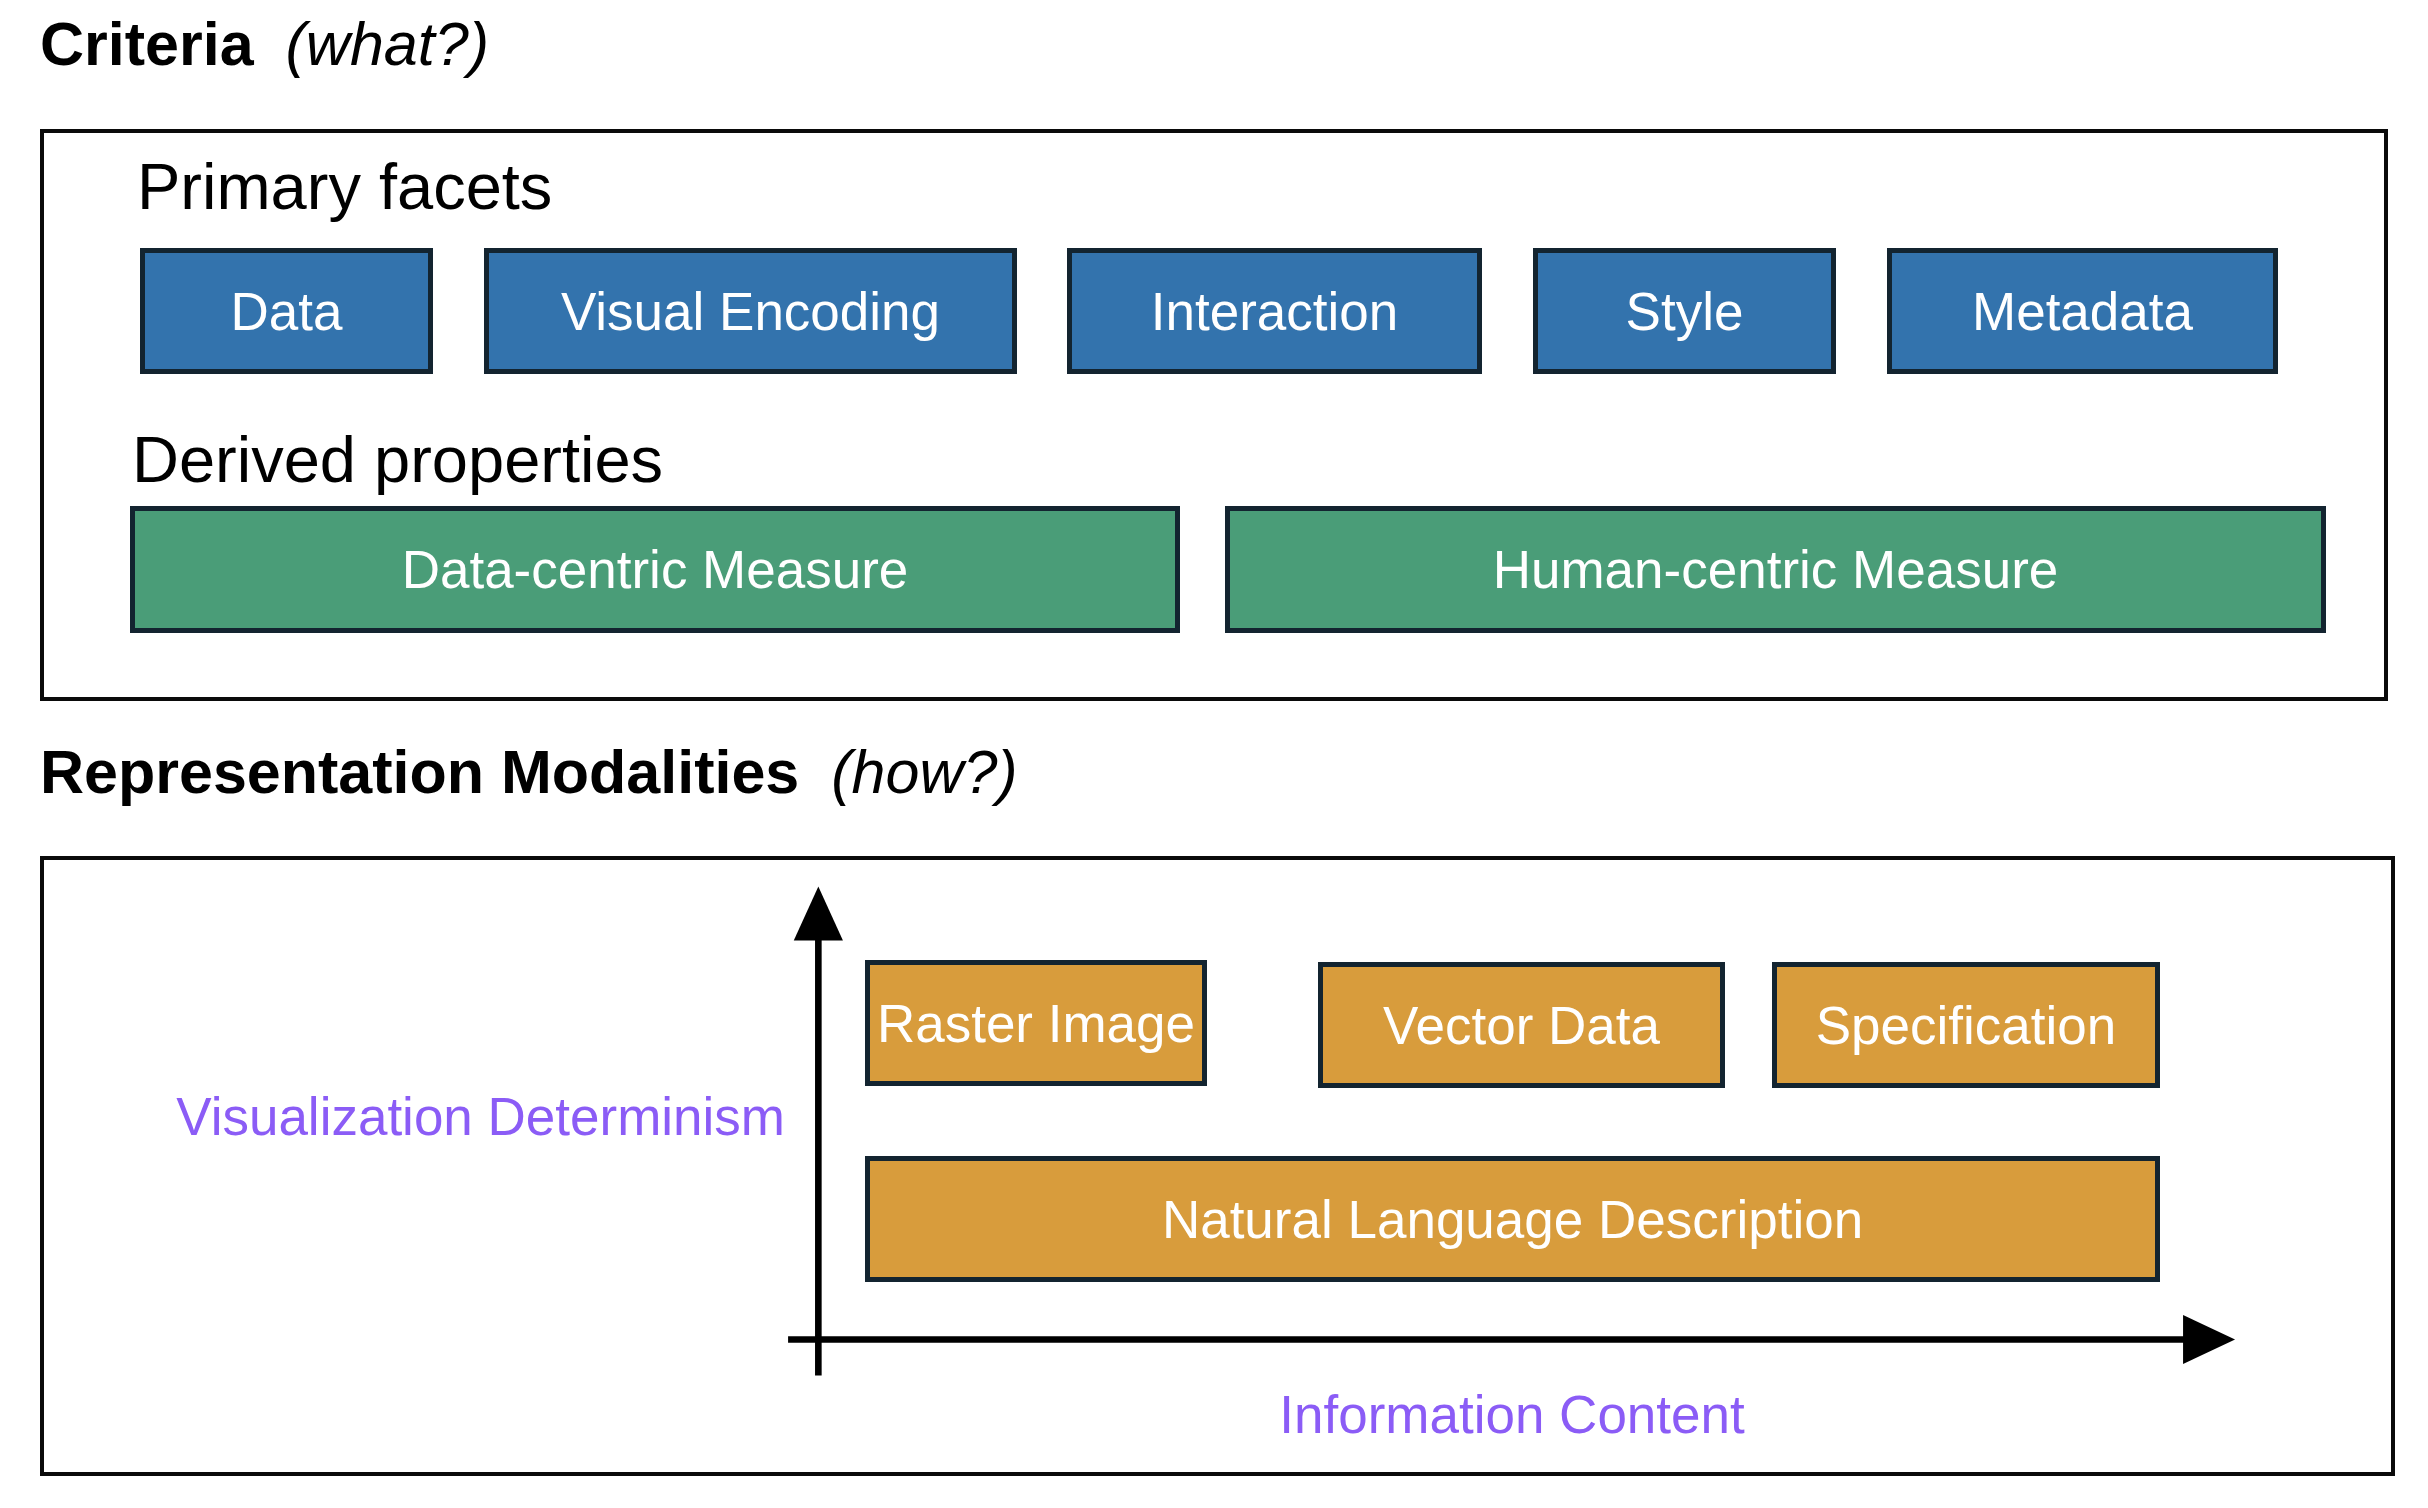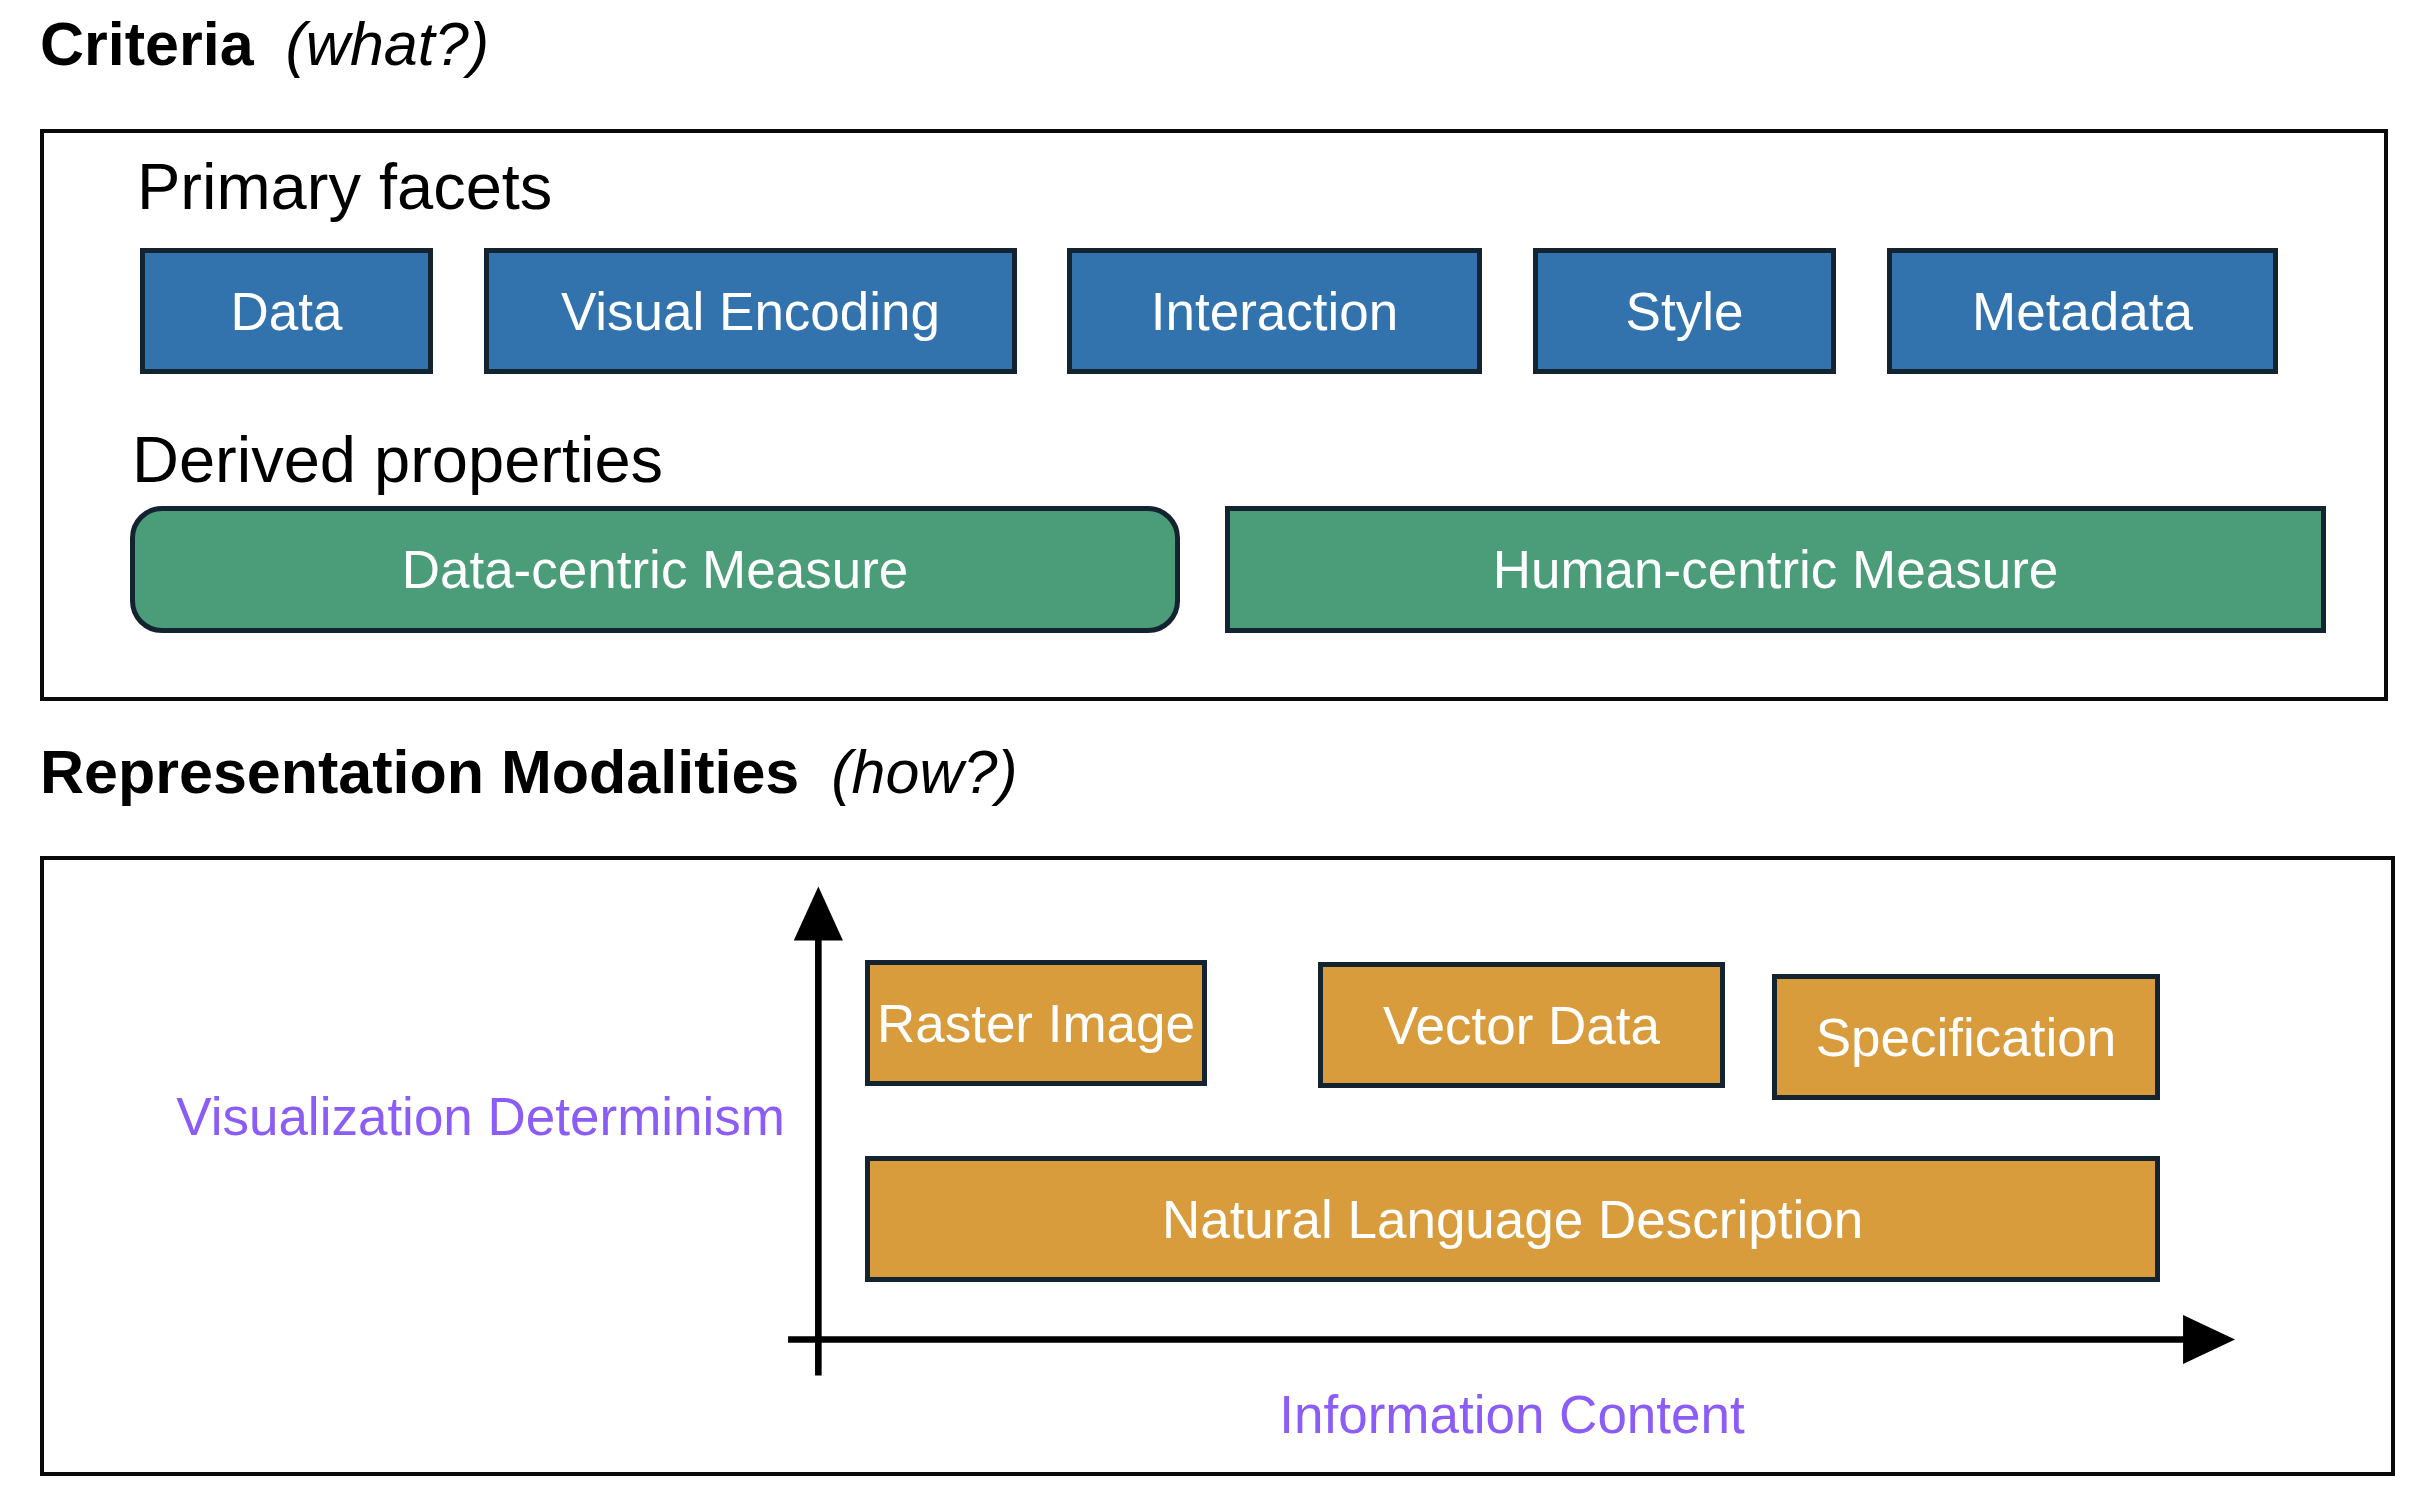--- a/index.html
+++ b/index.html
@@ -113,21 +113,21 @@
     <div class="grp-label" style="left: 93px; top: 21px;">Primary facets</div>
 
     <div class="box blue" style="left: 96px;  top: 115px; width: 293px;">Data</div>
     <div class="box blue" style="left: 440px;  top: 115px; width: 533px;">Visual Encoding</div>
     <div class="box blue" style="left: 1023px; top: 115px; width: 415px;">Interaction</div>
     <div class="box blue" style="left: 1489px; top: 115px; width: 303px;">Style</div>
     <div class="box blue" style="left: 1843px; top: 115px; width: 391px;">Metadata</div>
 
     <div class="grp-label" style="left: 88px; top: 294px;">Derived properties</div>
 
-    <div class="box green" style="left: 86px;   top: 373px; width: 1050px; height: 127px; border-radius: 32px;">Data-centric Measure</div>
+    <div class="box green" style="left: 86px;   top: 373px; width: 1050px; height: 127px;">Data-centric Measure</div>
     <div class="box green" style="left: 1181px; top: 373px; width: 1101px; height: 127px;">Human-centric Measure</div>
   </div>
 
   <h1 class="sec-title" style="top: 736px;">
     <span class="t-bold">Representation Modalities</span>
     <span class="t-qual">(how?)</span>
   </h1>
 
   <div class="panel" id="panel-modalities">
 
@@ -135,21 +135,21 @@
       <line x1="818" y1="78" x2="818" y2="545" stroke="#000000" stroke-width="7"></line>
       <polygon points="818,28 792,85 844,85" fill="#000000"></polygon>
       <line x1="786" y1="507" x2="2266" y2="507" stroke="#000000" stroke-width="7"></line>
       <polygon points="2316,507 2261,481 2261,533" fill="#000000"></polygon>
     </svg>
 
     <div class="axis-label" id="y-axis-label">Visualization Determinism</div>
 
     <div class="box orange" style="left: 821px;  top: 100px; width: 342px;">Raster Image</div>
     <div class="box orange" style="left: 1274px; top: 102px; width: 407px;">Vector Data</div>
-    <div class="box orange" style="left: 1728px; top: 114px; width: 388px;">Specification</div>
+    <div class="box orange" style="left: 1728px; top: 102px; width: 388px;">Specification</div>
 
     <div class="box orange" style="left: 821px; top: 296px; width: 1295px;">Natural Language Description</div>
 
     <div class="axis-label" id="x-axis-label">Information Content</div>
   </div>
 
 </div>
 
 
 </body></html>

